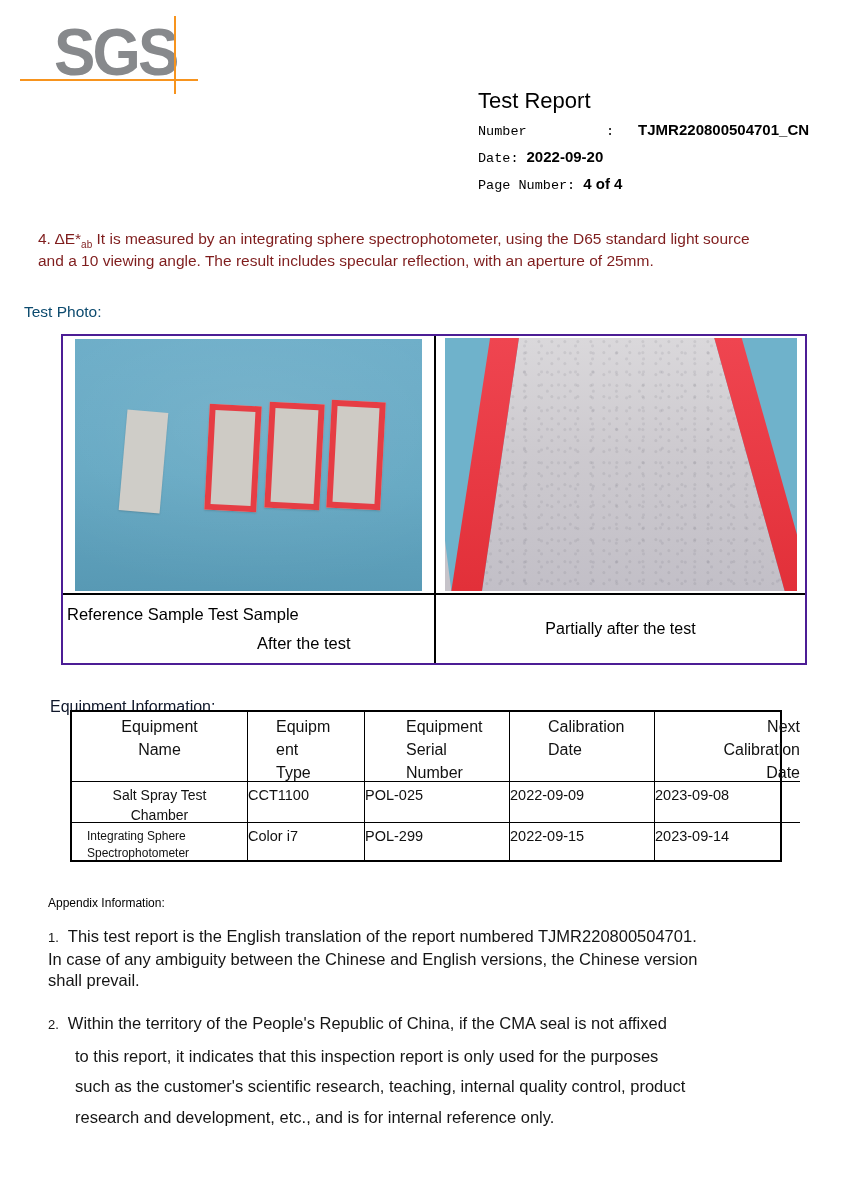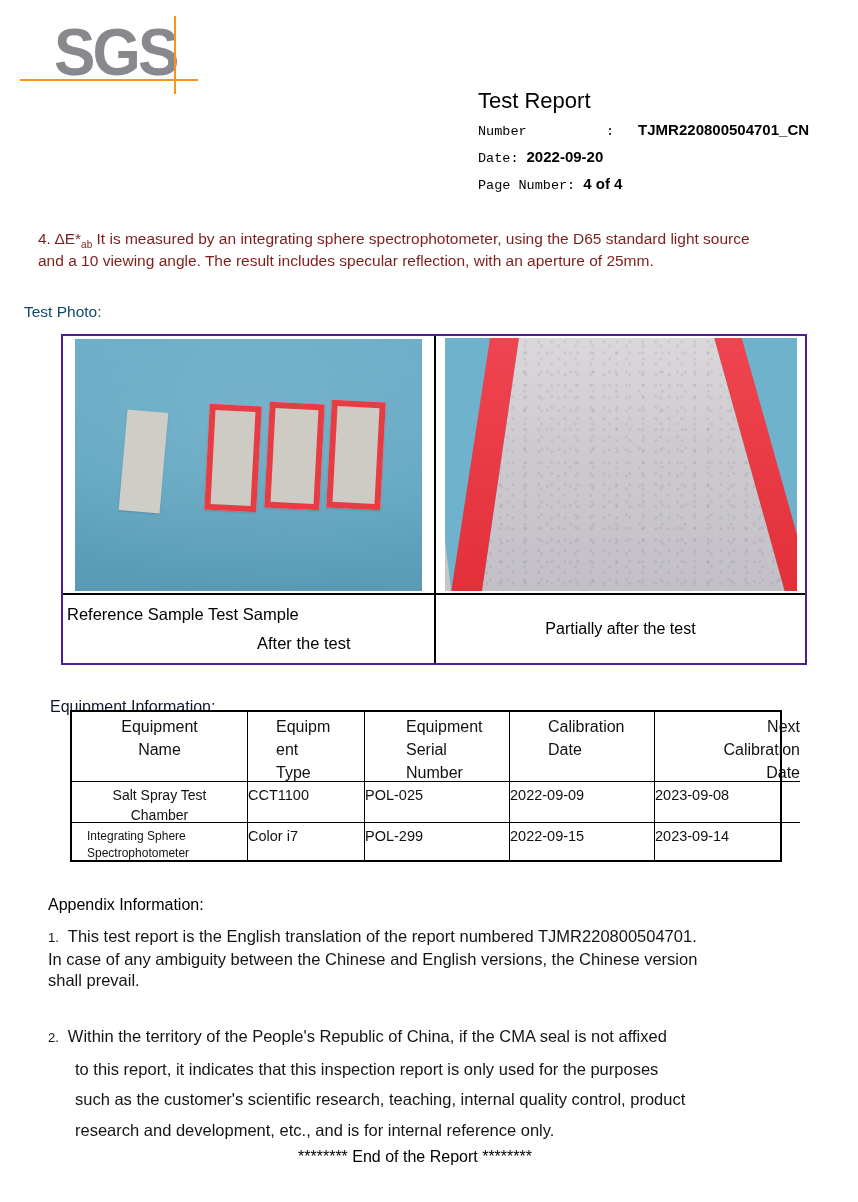--- a/index.html
+++ b/index.html
@@ -98,25 +98,25 @@
   .eq-center { text-align:center; }
   .eq-head-c2 { text-align:left; padding-left:28px; }
   .eq-head-c3 { text-align:left; padding-left:41px; }
   .eq-head-c4 { text-align:left; padding-left:38px; }
   .eq-head-c5 { text-align:right; padding-left:23px; }
   .eq-val { font-size:14.5px; text-align:left; line-height:20px; }
   .eq-name-r1 { font-size:14px; text-align:center; line-height:20px; }
   .eq-name-r2 { font-size:12px; text-align:left; padding-left:15px; line-height:17px; padding-top:5px; }
 
   
-  .appendix-label { position:absolute; left:48px; top:896px; font-size:16px; color:#000; }
+  .appendix-label { position:absolute; left:48px; top:896px; font-size:12px; color:#000; }
   .app-item { position:absolute; left:48px; width:786px; font-size:16.5px; color:#151515; white-space:pre-wrap; }
   .app-item .num { font-size:13px; margin-right:9px; }
   .item1 { top:926px; line-height:21.5px; }
-  .item2 { top:1008px; line-height:30.5px; padding-left:27px; text-indent:-27px;margin-top:13px; }
+  .item2 { top:1008px; line-height:30.5px; padding-left:27px; text-indent:-27px; }
 
   
   .footer { position:absolute; left:0; top:1148px; width:830px; text-align:center; font-size:16px; color:#000; }
 </style>
 </head>
 <body>
 
 <div class="page">
 
   <div class="logo">
@@ -209,15 +209,14 @@
 
   <div class="app-item item1"><span class="num">1.</span><span>This test report is the English translation of the report numbered TJMR220800504701.
 In case of any ambiguity between the Chinese and English versions, the Chinese version
 shall prevail.</span></div>
 
   <div class="app-item item2"><span class="num">2.</span><span>Within the territory of the People's Republic of China, if the CMA seal is not affixed
 to this report, it indicates that this inspection report is only used for the purposes
 such as the customer's scientific research, teaching, internal quality control, product
 research and development, etc., and is for internal reference only.</span></div>
 
-  <div class="footer">******** End of the Report ********</div>
 
 </div>
 
 </body></html>

